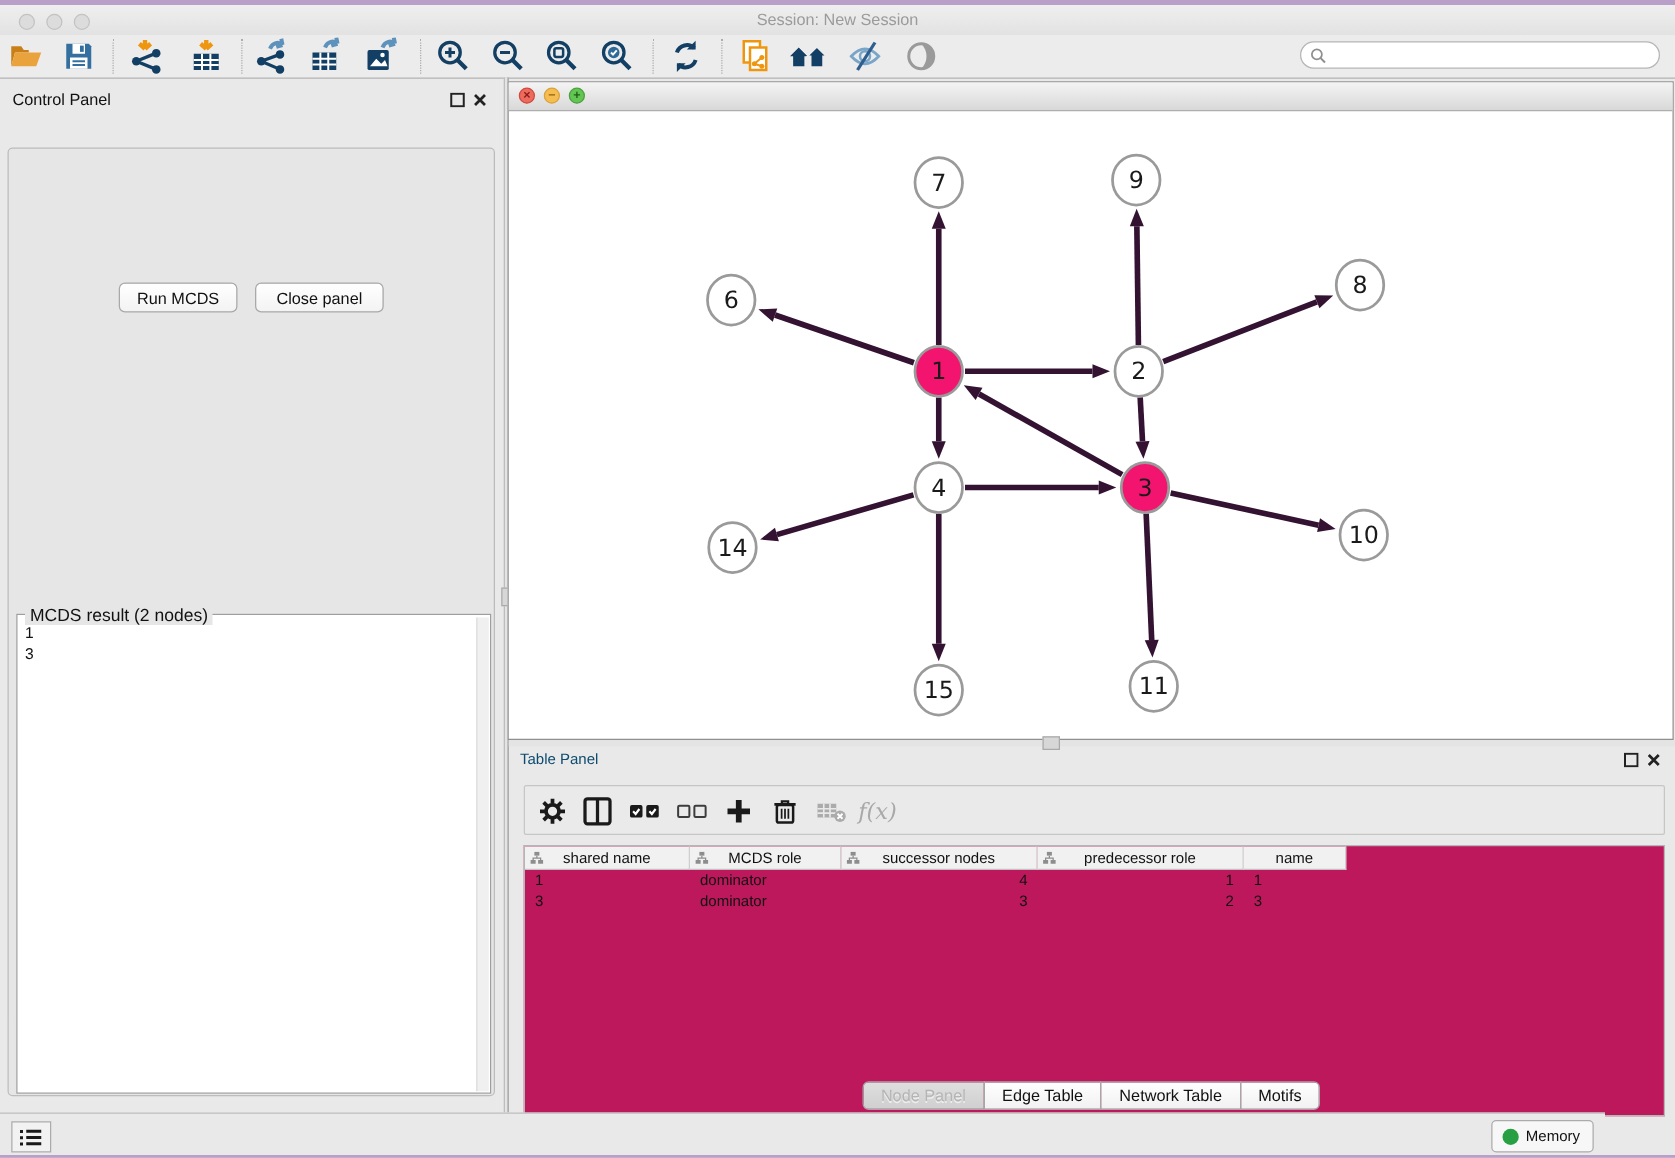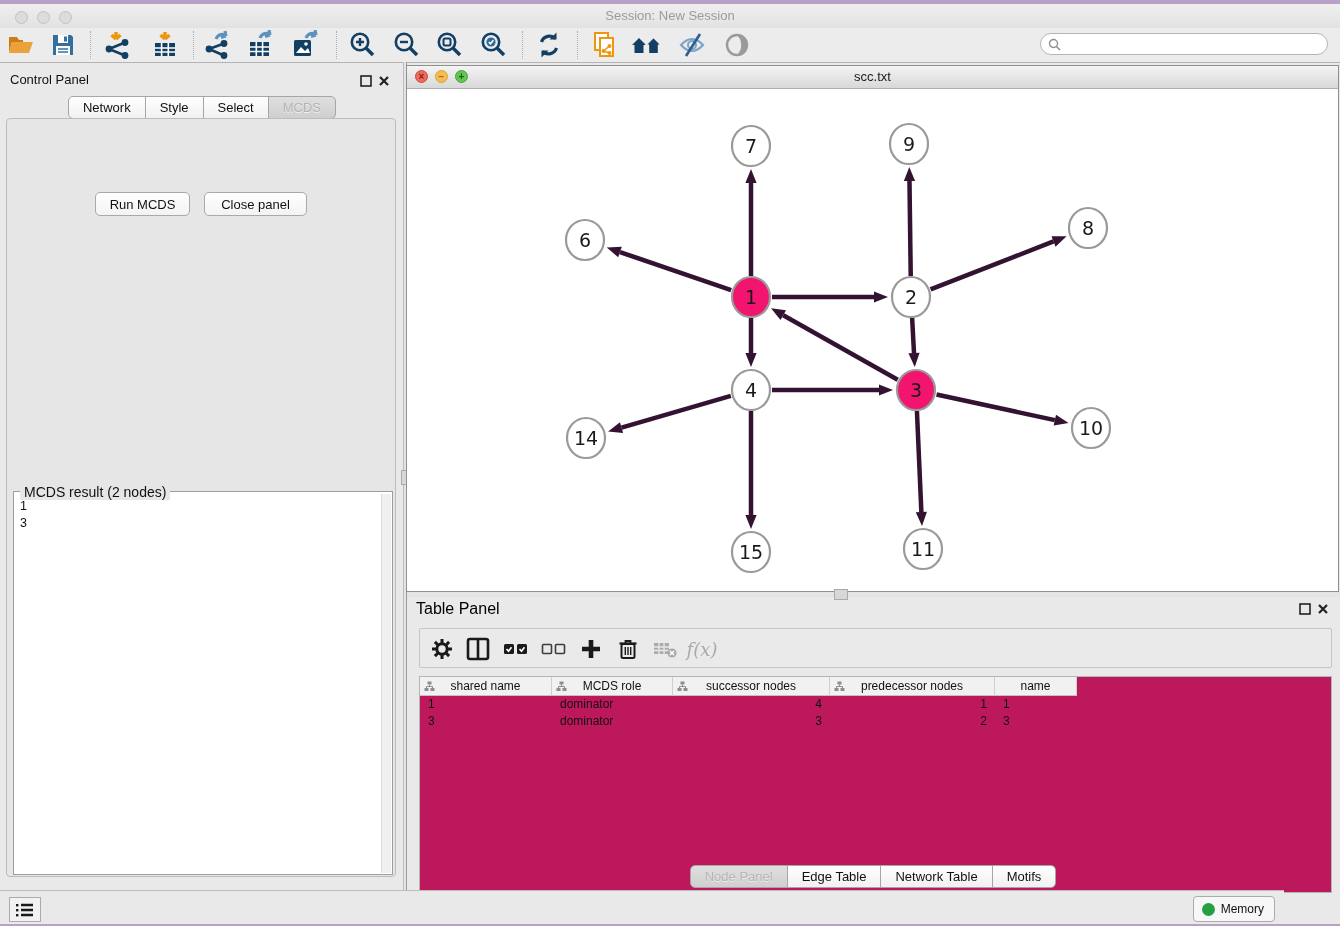--- a/index.html
+++ b/index.html
@@ -21,38 +21,38 @@
   .seggroup{display:flex;}
   .seg{height:21px;line-height:21px;padding:0 14px;font-size:13px;color:#111;background:linear-gradient(#ffffff,#f1f1f1);border:1px solid #a6a6a6;margin-left:-1px;white-space:nowrap;}
   .seg:first-child{border-radius:5px 0 0 5px;margin-left:0;}
   .seg:last-child{border-radius:0 5px 5px 0;}
   .seg.sel{background:linear-gradient(#dfdfdf,#cfcfcf);color:#b4b4b4;text-shadow:0 1px 0 #eee;}
   .cp-tabs{position:absolute;left:0;top:96px;width:404px;display:flex;justify-content:center;}
   .cp-content{position:absolute;left:6px;top:118px;width:390px;height:759px;background:#e6e6e6;border:1px solid #bcbcbc;border-radius:4px;box-sizing:border-box;}
   .opt-label{position:absolute;left:0;width:100%;top:18px;text-align:center;font-size:13px;color:#111;}
   .dropdown{position:absolute;left:38px;top:40px;width:312px;height:24px;background:#fff;border:1px solid #ababab;border-radius:5px;box-sizing:border-box;display:flex;align-items:center;font-size:13px;color:#111;padding-left:10px;}
   .dropdown .chev{position:absolute;right:7px;top:3px;}
-  .btn{position:absolute;height:24px;background:linear-gradient(#ffffff,#f3f3f3);border:1px solid #a9a9a9;border-radius:5px;font-size:13px;color:#111;display:flex;align-items:center;justify-content:center;box-sizing:border-box;}
+  .btn{position:absolute;height:24px;background:linear-gradient(#ffffff,#f3f3f3);border:1px solid #a9a9a9;border-radius:5px;font-size:13px;color:#111;display:flex;align-items:center;justify-content:center;box-sizing:border-box;margin-top:34px;}
   .mcds-field{position:absolute;left:6px;top:372px;width:378px;height:382px;border:1px solid #9e9e9e;background:#fff;}
   .mcds-legend{position:absolute;left:6px;top:-8px;background:#e6e6e6;padding:0 4px;font-size:14px;color:#111;}
   .mcds-lines{position:absolute;left:0;top:2px;right:10px;bottom:0;padding:4px 6px;font-size:12.5px;line-height:17px;color:#111;}
   .mcds-scroll{position:absolute;right:1px;top:2px;width:9px;bottom:1px;background:#f0f0f0;border-left:1px solid #dcdcdc;}
   
   .v-split{position:absolute;left:403px;top:62px;width:4px;height:828px;background:#e4e4e4;border-left:1px solid #bdbdbd;border-right:1px solid #9a9a9a;box-sizing:border-box;}
   .v-split .grip{position:absolute;left:-3px;top:408px;width:9px;height:13px;background:#d7d7d7;border:1px solid #aaa;}
   .h-split{position:absolute;left:407px;top:592px;width:933px;height:5px;background:#e4e4e4;}
   .h-split .grip{position:absolute;left:427px;top:-3px;width:12px;height:9px;background:#d7d7d7;border:1px solid #aaa;}
   
   .net-frame{position:absolute;left:406px;top:65px;width:933px;height:527px;border:1px solid #8f8f8f;background:#fff;box-sizing:border-box;}
   .net-titlebar{position:absolute;left:0;top:0;right:0;height:22px;background:linear-gradient(#f4f4f4,#d8d8d8);border-bottom:1px solid #aeaeae;}
   .net-title{position:absolute;left:0;right:0;top:3px;text-align:center;font-size:13px;color:#1a1a1a;}
   .mtl{position:absolute;top:4px;width:13px;height:13px;border-radius:50%;box-sizing:border-box;display:flex;align-items:center;justify-content:center;font-size:10px;font-weight:bold;line-height:1;cursor:pointer;}
   .net-canvas{position:absolute;left:0;top:22px;}
   
-  .tp-header{position:absolute;left:416px;top:600px;font-size:16px;color:#000000;}
+  .tp-header{position:absolute;left:416px;top:600px;font-size:12px;color:#0c4a6e;}
   .tp-toolbar{position:absolute;left:419px;top:628px;width:913px;height:40px;background:#eaeaea;border:1px solid #c6c6c6;border-radius:2px;box-sizing:border-box;text-align:center;}
   .tpi{position:absolute;top:4px;width:32px;height:32px;display:flex;align-items:center;justify-content:center;}
   .fx{font-family:"DejaVu Serif",serif;font-style:italic;font-size:18px;color:#a9a9a9;}
   .tbl{position:absolute;left:419px;top:676px;width:913px;height:217px;background:#be185d;border:1px solid #b5b5b5;box-sizing:border-box;overflow:hidden;}
   .tbl-head{display:flex;height:19px;}
   .th{position:relative;box-sizing:border-box;background:#f1f1f1;border-right:1px solid #cfcfcf;border-bottom:1px solid #c2c2c2;font-size:12px;color:#111;display:flex;align-items:center;justify-content:center;}
   .th .sic{position:absolute;left:4px;top:4px;}
   .tr{display:flex;height:17px;}
   .td{box-sizing:border-box;font-size:12px;color:#111;padding:1px 8px 0 8px;white-space:nowrap;overflow:hidden;}
   .tp-tabs{position:absolute;left:406px;top:865px;width:934px;display:flex;justify-content:center;}
@@ -216,26 +216,20 @@
   <div class="panel-ctl" style="left:360px;top:73px">
     <svg width="12" height="12" viewBox="0 0 12 12">
         <rect x="1" y="1" width="10" height="10" stroke="#222" stroke-width="1.6" fill="none"></rect>
       </svg>
   </div>
   <div class="panel-ctl" style="left:378px;top:73px">
     <svg width="12" height="12" viewBox="0 0 12 12">
         <path d="M2 2 L10 10 M10 2 L2 10" stroke="#222" stroke-width="2.2"></path>
       </svg>
   </div>
-  <div class="cp-tabs seggroup" id="cp-tabs">
-      <div class="seg">Network</div>
-      <div class="seg">Style</div>
-      <div class="seg">Select</div>
-      <div class="seg sel">MCDS</div>
-    </div>
 
   <div class="cp-content">
     <div class="btn" style="left:88px;top:73px;width:95px">Run MCDS</div>
     <div class="btn" style="left:197px;top:73px;width:103px">Close panel</div>
     <div class="mcds-field">
       <div class="mcds-legend">MCDS result (2 nodes)</div>
       <div class="mcds-lines" id="mcds-lines">
           <div>1</div>
           <div>3</div>
         </div>
@@ -245,21 +239,20 @@
 
   <div class="v-split">
       <div class="grip"></div>
     </div>
 
   <div class="net-frame">
     <div class="net-titlebar">
       <div class="mtl" style="left:8px;background:#ed6a5f;border:1px solid #d0493e;color:#8c1d14">×</div>
       <div class="mtl" style="left:28px;background:#f5bd4f;border:1px solid #d9a13f;color:#9a6b14">−</div>
       <div class="mtl" style="left:48px;background:#62c554;border:1px solid #4ca03e;color:#1f6312">+</div>
-      <div class="net-title">scc.txt</div>
     </div>
     <svg class="net-canvas" id="graph-svg" width="931" height="503">
         <line x1="344" y1="188" x2="344" y2="95" stroke="#331232" stroke-width="4.5"></line>
         <polygon points="344,81 349.6,95 338.4,95" fill="#331232"></polygon>
         <line x1="324.13828360996655" y1="202.18001304679575" x2="212.9944526872018" y2="164.01616748897894" stroke="#331232" stroke-width="4.5"></line>
         <polygon points="199.7533084271795,159.4695095201761 214.81311587472294,158.71970978497 211.17578949968066,169.31262519298787" fill="#331232"></polygon>
         <line x1="365" y1="209" x2="467" y2="209" stroke="#331232" stroke-width="4.5"></line>
         <polygon points="481,209 467,214.6 467,203.4" fill="#331232"></polygon>
         <line x1="344" y1="230" x2="344" y2="265" stroke="#331232" stroke-width="4.5"></line>
         <polygon points="344,279 338.4,265 349.6,265" fill="#331232"></polygon>
@@ -415,21 +408,21 @@
           </svg>
           <span>successor nodes</span>
         </div>
         <div class="th" style="width: 165px;">
           <svg class="sic" width="11" height="11" viewBox="0 0 11 11">
             <rect x="3.5" y="0.5" width="4" height="3" fill="#8d8d8d"></rect>
             <rect x="0.5" y="7" width="4" height="3" fill="#8d8d8d"></rect>
             <rect x="6.5" y="7" width="4" height="3" fill="#8d8d8d"></rect>
             <path d="M5.5 3.5 v2 M2.5 7 v-1.5 h6 V7" stroke="#8d8d8d" fill="none"></path>
           </svg>
-          <span>predecessor nodes</span>
+          <span>predecessor role</span>
         </div>
         <div class="th" style="width: 82px;">
           <span>name</span>
         </div>
       </div>
     <div id="tbl-body">
         <div class="tr">
           <div class="td" style="width: 132px; text-align: left;">1</div>
           <div class="td" style="width: 121px; text-align: left;">dominator</div>
           <div class="td" style="width: 157px; text-align: right;">4</div>

